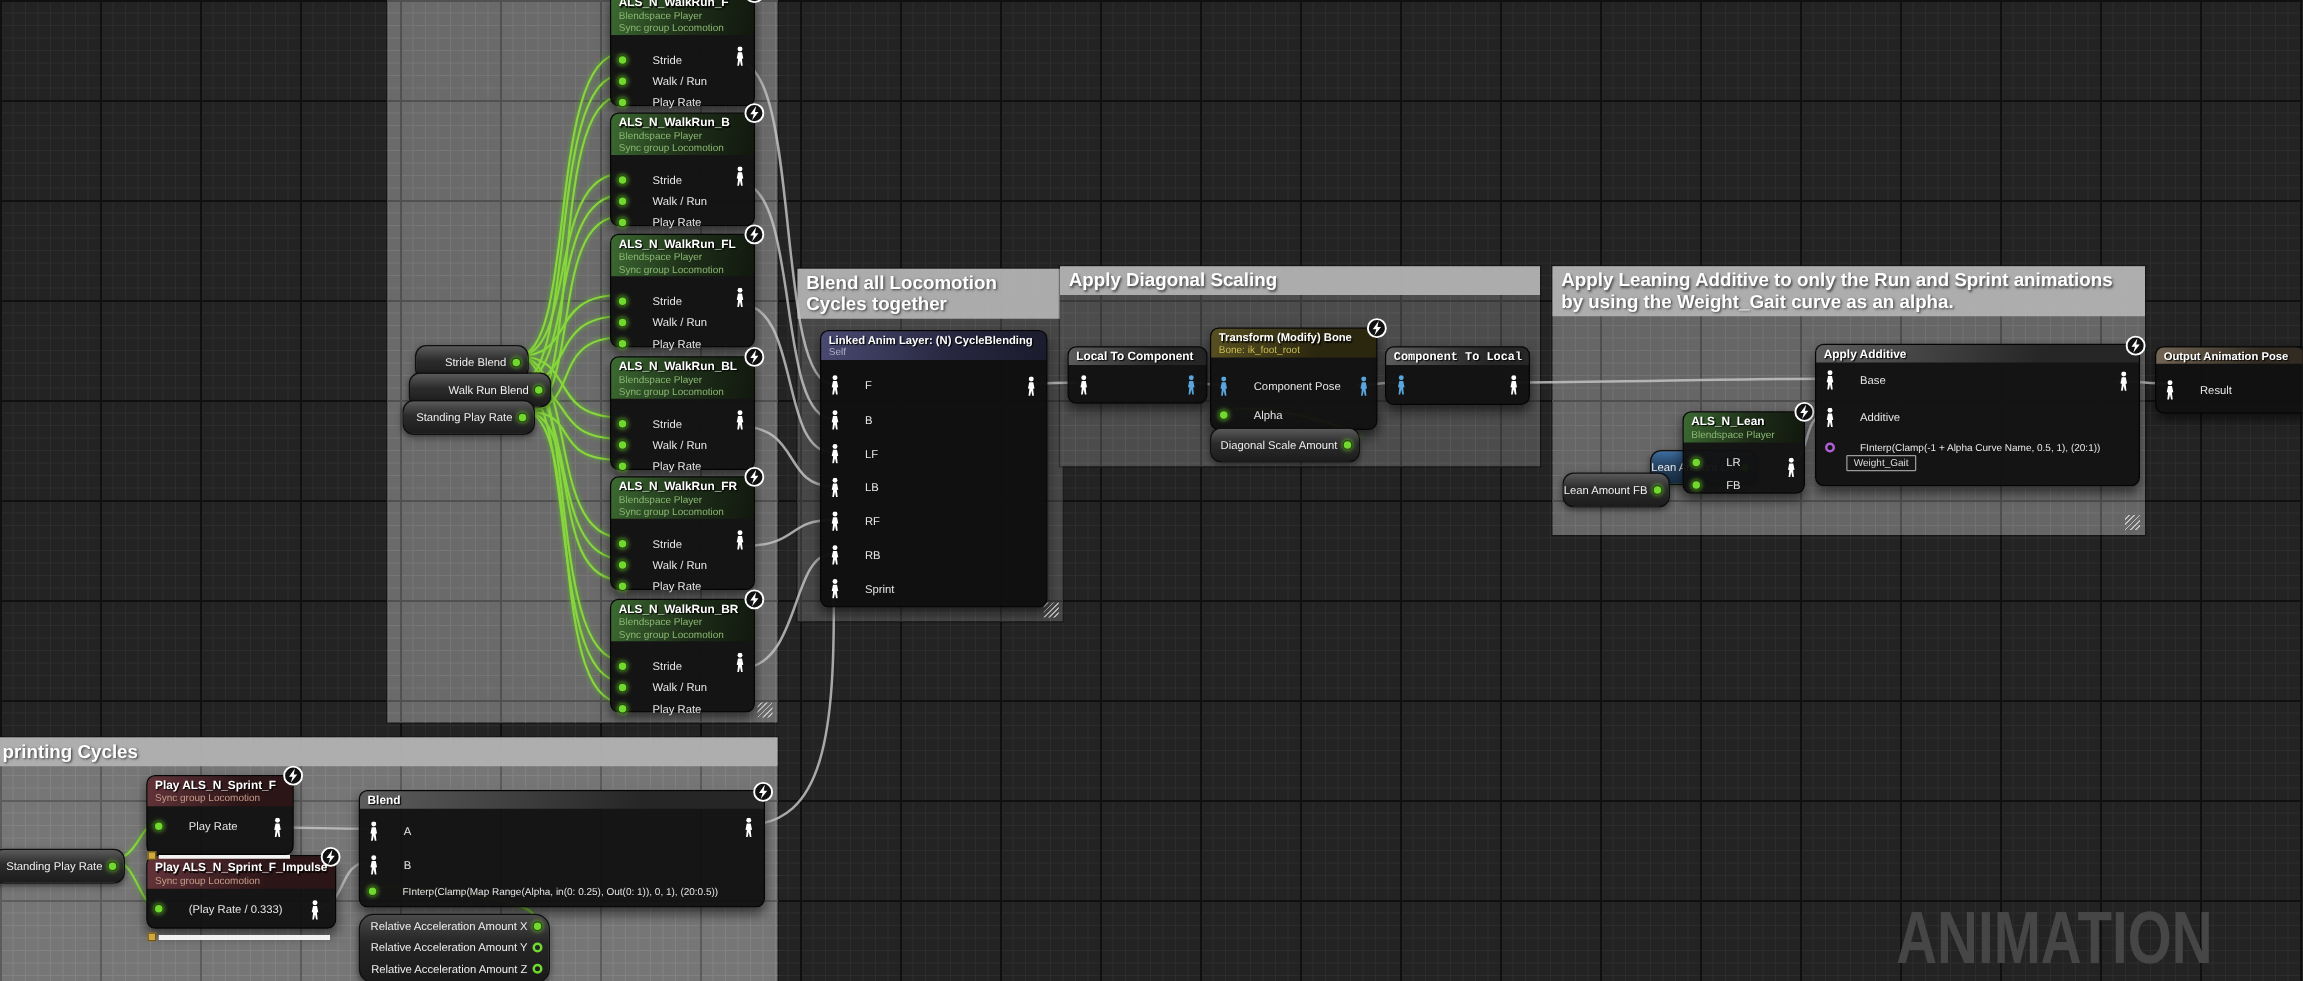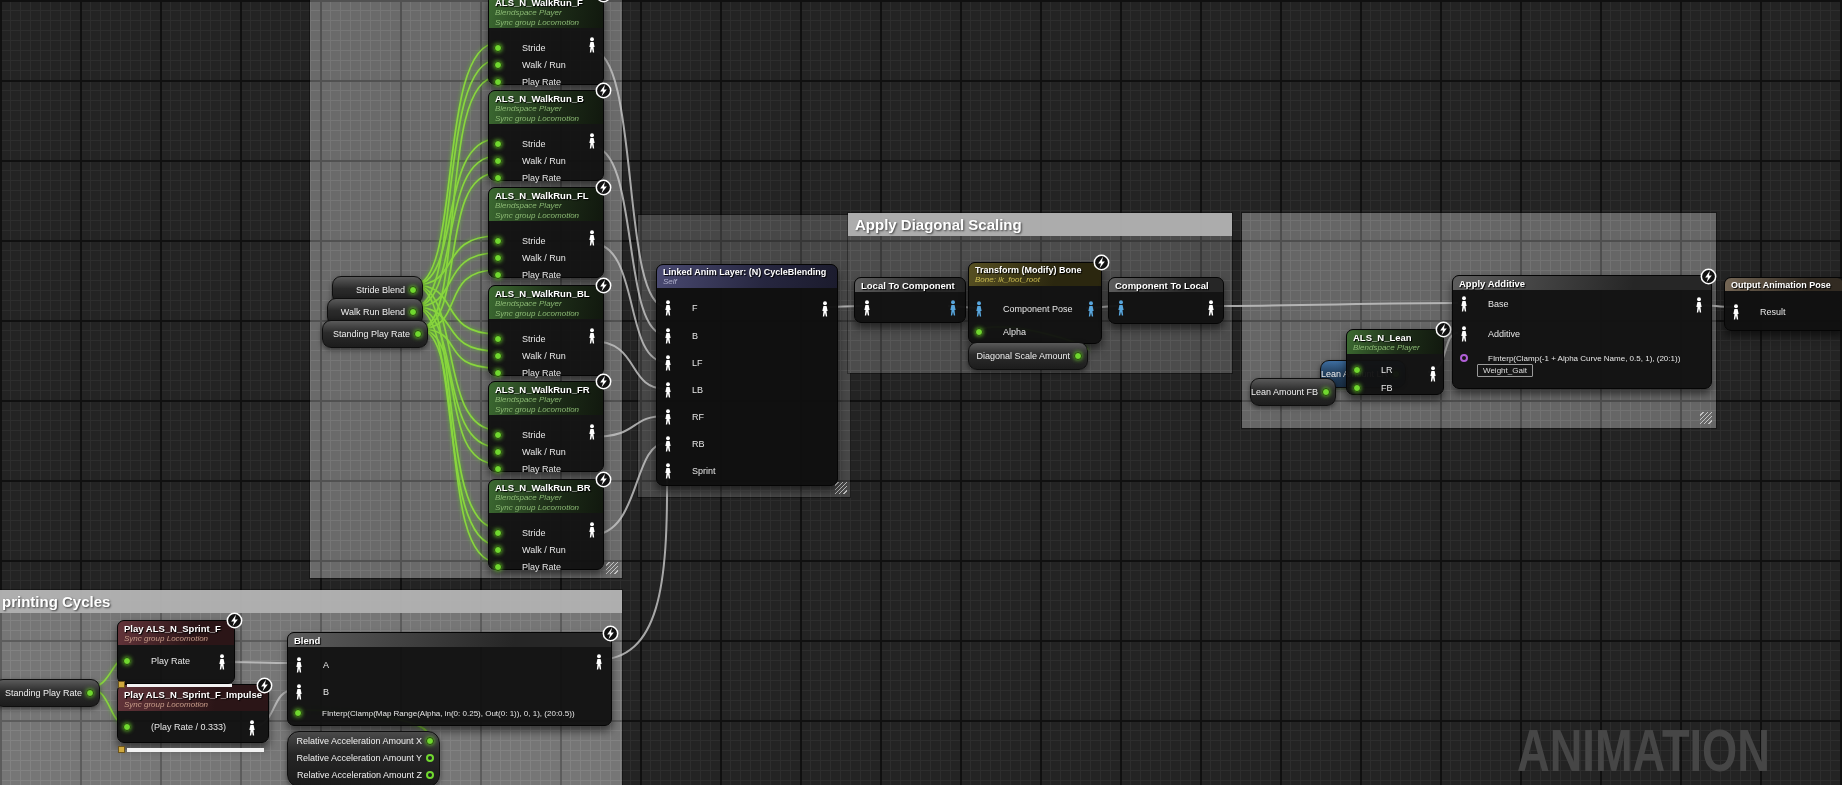--- a/index.html
+++ b/index.html
@@ -35,21 +35,21 @@
   .wm{position:absolute;z-index:0;font-weight:bold;color:#464646;font-size:58px;
     transform:scale(.78,1.02);transform-origin:left top;letter-spacing:0px;}
   svg.wires{position:absolute;left:0;top:0;z-index:2;pointer-events:none;}
   .node{
     position:absolute;z-index:3;background:rgba(17,17,17,.96);
     border:1px solid #050505;border-radius:7px;color:#e6e6e6;
     box-shadow:0 5px 9px rgba(0,0,0,.55);font-size:9px;
   }
   .nhead{border-radius:6px 6px 0 0;padding:2px 6px 1px;}
   .nhead .t{font-weight:bold;font-size:9.5px;color:#fff;text-shadow:1px 1px 1px #000;white-space:nowrap;}
-  .nhead .s{font-style:italic;font-size:8px;line-height:9.5px;white-space:nowrap;}
+  .nhead .s{font-size:8px;line-height:9.5px;white-space:nowrap;}
   .h-green{background:linear-gradient(100deg,#3c6a31 0%,#1d2d18 55%,#11180e 100%);}
   .h-green .s{color:#8ab873;}
   .h-navy{background:linear-gradient(100deg,#4a4a72 0%,#26263f 60%,#1b1b2d 100%);}
   .h-navy .s{color:#aeaec9;}
   .h-olive{background:linear-gradient(100deg,#575022 0%,#2b270f 65%);}
   .h-olive .s{color:#cabc52;}
   .h-maroon{background:linear-gradient(100deg,#63343a 0%,#2b1517 65%);}
   .h-maroon .s{color:#c79c89;}
   .h-gray{background:linear-gradient(100deg,#5d5d5d 0%,#262626 70%);}
   .h-tan{background:linear-gradient(100deg,#746655 0%,#322b22 70%);}
@@ -84,28 +84,30 @@
   .ysq{position:absolute;width:7px;height:7px;background:#cfa93f;border:1px solid #6b531a;z-index:4;box-sizing:border-box;}
 </style>
 </head>
 <body>
 
 <div class="comment gridbg" style="left:310px;top:0;width:312px;height:578px;--bg:#6a6a6a;--major:#515151;--minor:#767676;background-position:-310px 0,-310px 0,-310px 0,-310px 0;">
   <div class="rhandle" style="right:4px;bottom:4px;"></div>
 </div>
 
 <div class="comment gridbg" style="left:638px;top:215px;width:212px;height:282px;--bg:#474747;--major:#363636;--minor:#525252;background-position:-638px -215px,-638px -215px,-638px -215px,-638px -215px;">
+  <div class="c-title">Blend all Locomotion Cycles together</div>
   <div class="rhandle" style="right:3px;bottom:3px;"></div>
 </div>
 
 <div class="comment gridbg" style="left:848px;top:213px;width:384px;height:160px;--bg:#4c4c4c;--major:#3a3a3a;--minor:#575757;background-position:-848px -213px,-848px -213px,-848px -213px,-848px -213px;">
   <div class="c-title" style="white-space:nowrap;">Apply Diagonal Scaling</div>
 </div>
 
 <div class="comment gridbg" style="left:1242px;top:213px;width:474px;height:215px;--bg:#666666;--major:#4e4e4e;--minor:#727272;background-position:-1242px -213px,-1242px -213px,-1242px -213px,-1242px -213px;">
+  <div class="c-title">Apply Leaning Additive to only the Run and Sprint animations by using the Weight_Gait curve as an alpha.</div>
   <div class="rhandle" style="right:4px;bottom:4px;"></div>
 </div>
 
 <div class="comment gridbg" style="left:0;top:590px;width:622px;height:195px;--bg:#767676;--major:#5c5c5c;--minor:#828282;background-position:0 -590px,0 -590px,0 -590px,0 -590px;">
   <div class="c-title" style="padding-left:2px;white-space:nowrap;">printing Cycles</div>
 </div>
 
 <div class="wm" style="left:1517px;top:716px;">ANIMATION</div>
 
 <svg class="wires" width="1842" height="785">
@@ -151,21 +153,21 @@
     <path d="M296,710 C352,710 438,720 427,738"></path>
     <path d="M89,688 C110,688 112,659 125,659"></path>
     <path d="M89,688 C110,688 110,724 125,724"></path>
   </g>
 </svg>
 
 <div class="pill" style="left:332px;top:276px;width:91px;">
   <span>Stride Blend</span>
   <span class="dot"></span>
 </div>
-<div class="pill" style="left:327px;top:298px;width:96px;">
+<div class="pill" style="left:327px;top:298px;width:114px;">
   <span>Walk Run Blend</span>
   <span class="dot"></span>
 </div>
 <div class="pill" style="left:322px;top:320px;width:106px;">
   <span>Standing Play Rate</span>
   <span class="dot"></span>
 </div>
 
 <div class="node" style="left:488px;top:-6px;width:114px;height:89px;">
   <div class="nhead h-green">
@@ -469,21 +471,21 @@
       <circle cx="9" cy="9" r="7.6" fill="#111" stroke="#fff" stroke-width="1.6"></circle>
       <path d="M10.5 3 5.5 10h3L7 15l5.5-7h-3z" fill="#fff"></path>
     </svg>
 </div>
 
 <div class="pill" style="left:968px;top:342px;width:120px;">
   <span>Diagonal Scale Amount</span>
   <span class="dot"></span>
 </div>
 
-<div class="node" style="left:1108px;top:277px;width:114px;height:45px;">
+<div class="node" style="left:1108px;top:277px;width:114px;height:45px;font-family:Liberation Mono, monospace;">
   <div class="nhead h-gray">
     <div class="t">Component To Local</div>
   </div>
   <svg class="abs psvg" style="left:8px;top:22px;" viewBox="0 0 8 17" width="8" height="16">
       <g class="pb">
         <circle cx="4" cy="2.4" r="2.1"></circle>
         <path d="M2.3 5.2h3.4l1.1 5.3-1.2.2.7 5.9H4.9L4 12.4l-.9 4.2H1.7l.7-5.9-1.2-.2z"></path>
       </g>
     </svg>
   <svg class="abs psvg" style="right:8px;top:22px;" viewBox="0 0 8 17" width="8" height="16">

